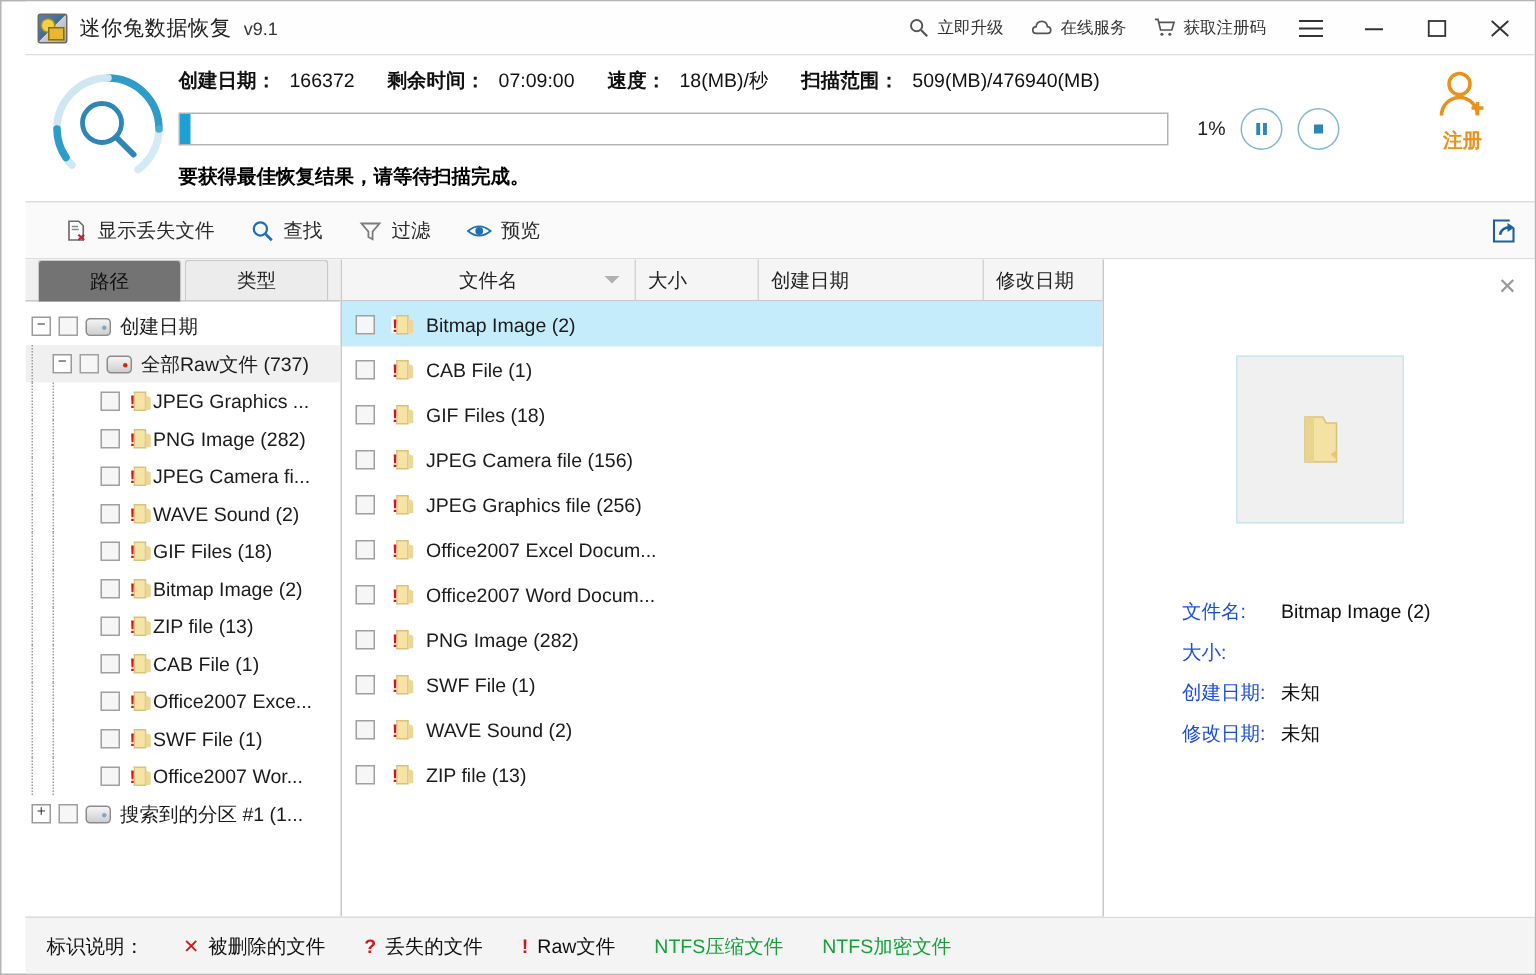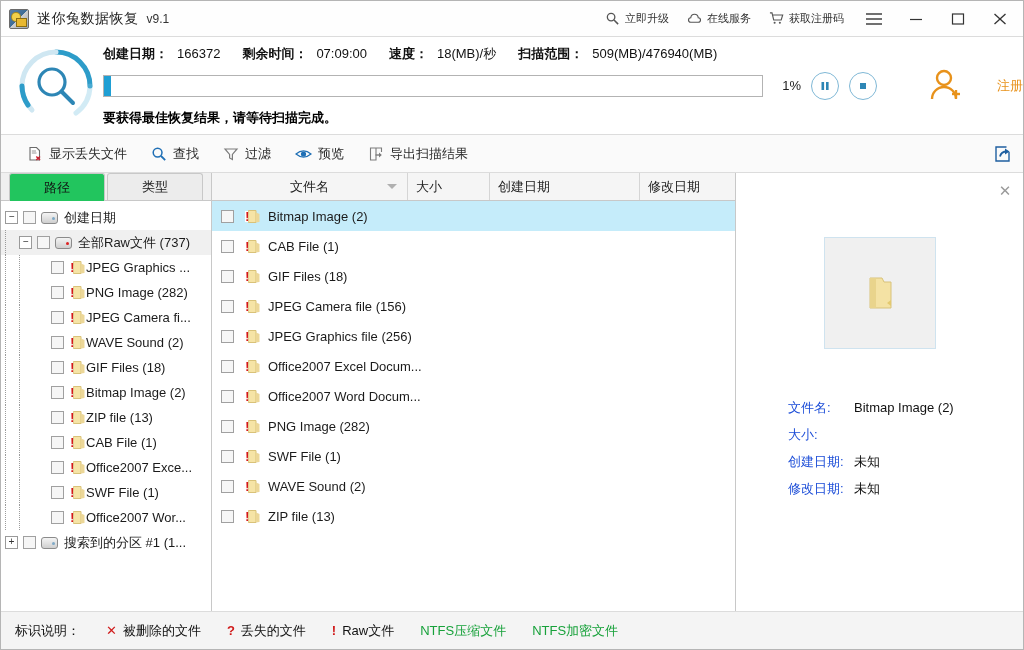--- a/index.html
+++ b/index.html
@@ -4,21 +4,21 @@
 <style>
   * { box-sizing: border-box; margin: 0; padding: 0; }
   html, body {
     width: 1024px; height: 650px;
     font-family: "Liberation Sans", "DejaVu Sans", sans-serif;
     background: #ffffff; overflow: hidden;
   }
   #app {
     width: 1024px; height: 650px; position: relative;
     display: flex; flex-direction: column;
-    border: 1px solid #b5b5b5; background: #fff;
+    border: 1px solid #b5b5b5; background: #fff; padding-left: 16px;
   }
 
   
   .titlebar {
     height: 36px; min-height: 36px; background: #fefefe;
     border-bottom: 1px solid #dcdcdc;
     display: flex; align-items: center; padding: 0 2px 0 8px;
   }
   .app-icon {
     width: 20px; height: 20px; margin-right: 8px; position: relative;
@@ -75,22 +75,22 @@
   .prog-pct { font-size: 13px; color: #222; width: 28px; text-align: right; }
   .circ-btn {
     width: 28px; height: 28px; border-radius: 50%; border: 1px solid #7fb8d6;
     background: #fff; display: flex; align-items: center; justify-content: center;
     cursor: default; flex: none;
   }
   .hint {
     margin-top: 9px; font-size: 13px; font-weight: bold; color: #000;
   }
   .reg-box {
-    width: 96px; height: 82px; flex: none; display: flex; 
-    align-items: center; justify-content: space-between; gap: 2px; cursor: default;
+    width: 96px; height: 82px; flex: none; display: flex; flex-direction: column;
+    align-items: center; justify-content: flex-start; gap: 2px; cursor: default; font-weight: bold;
   }
   .reg-label { font-size: 13px; color: #e8921b; }
 
   
   .toolbar {
     height: 38px; min-height: 38px; background: #fafafa;
     border-bottom: 1px solid #dcdcdc; display: flex; align-items: center;
     padding: 0 6px 0 14px;
   }
   .tool-btn {
@@ -116,21 +116,21 @@
     height: 28px; min-height: 28px; display: flex; align-items: flex-end;
     background: #f0f0f0; border-bottom: 1px solid #c8c8c8; padding-left: 8px;
   }
   .tab {
     height: 27px; min-width: 96px; display: flex; align-items: center;
     justify-content: center; font-size: 13px; color: #222; cursor: default;
     background: #ececec; border: 1px solid #c8c8c8; border-bottom: none;
     border-radius: 3px 3px 0 0; margin-right: 2px;
   }
   .tab.active {
-    background: #22c55e; position: relative; top: 1px; height: 28px; color: #111;
+    background: #737373; position: relative; top: 1px; height: 28px; color: #111;
   }
   .tree { flex: 1; overflow: hidden; padding-top: 4px; font-size: 13px; position: relative; }
   .trow {
     height: 25px; display: flex; align-items: center; cursor: default;
     padding-left: 4px; white-space: nowrap;
   }
   .trow.sel { background: #f0f0f0; }
   .exp {
     width: 13px; height: 13px; border: 1px solid #9a9a9a; background: #fff;
     display: flex; align-items: center; justify-content: center; flex: none;
@@ -366,28 +366,20 @@
         <path d="M2 3 H14 L9.4 8.4 V13.5 L6.6 12 V8.4 Z" fill="none" stroke="#7c7c7c" stroke-width="1.2"></path>
       </svg>
       <span>过滤</span>
     </div>
     <div class="tool-btn">
       <svg width="17" height="16" viewBox="0 0 17 16">
         <path d="M1 8 Q8.5 1.8 16 8 Q8.5 14.2 1 8 Z" fill="none" stroke="#1f6fb5" stroke-width="1.2"></path>
         <circle cx="8.5" cy="8" r="2.6" fill="#1f6fb5"></circle>
       </svg>
       <span>预览</span>
-    </div>
-    <div class="tool-btn">
-      <svg width="16" height="16" viewBox="0 0 16 16">
-        <path d="M2.5 2 H8 V14 H2.5 Z M8 2 H13.5 V6" fill="none" stroke="#7c7c7c" stroke-width="1.1"></path>
-        <path d="M7.5 9 H13" stroke="#7c7c7c" stroke-width="1.4"></path>
-        <path d="M11 6.6 L13.8 9 L11 11.4 Z" fill="#7c7c7c"></path>
-      </svg>
-      <span>导出扫描结果</span>
     </div>
     <div class="tool-spacer"></div>
     <div class="export-btn">
       <svg width="19" height="18" viewBox="0 0 19 18">
         <path d="M13.5 2 H3 V16 H16 V7" fill="none" stroke="#1f5fa0" stroke-width="1.4"></path>
         <path d="M7 11.5 Q8 6.5 14 6.5" fill="none" stroke="#1f5fa0" stroke-width="1.8"></path>
         <path d="M12 3.6 L16.6 6.6 L12 9.6 Z" fill="#1f5fa0"></path>
       </svg>
     </div>
   </div>

